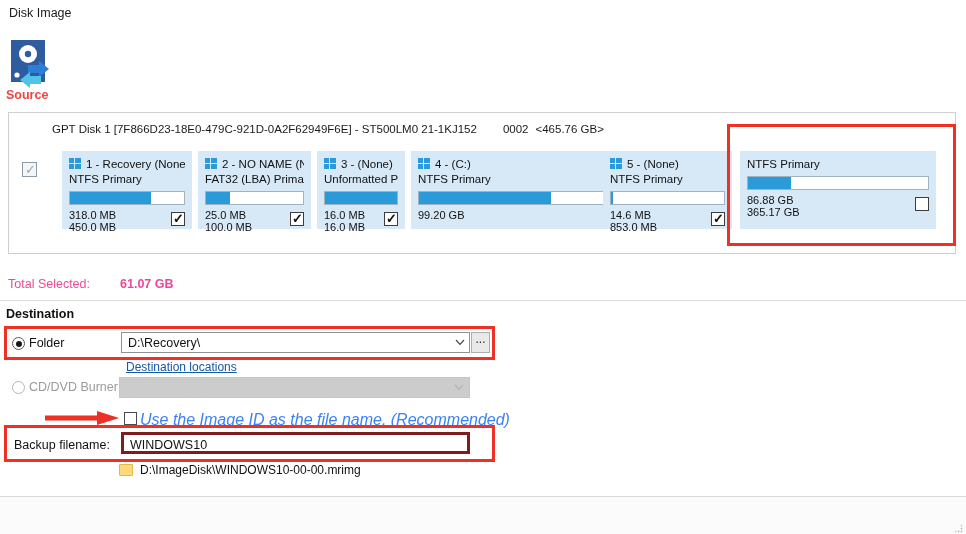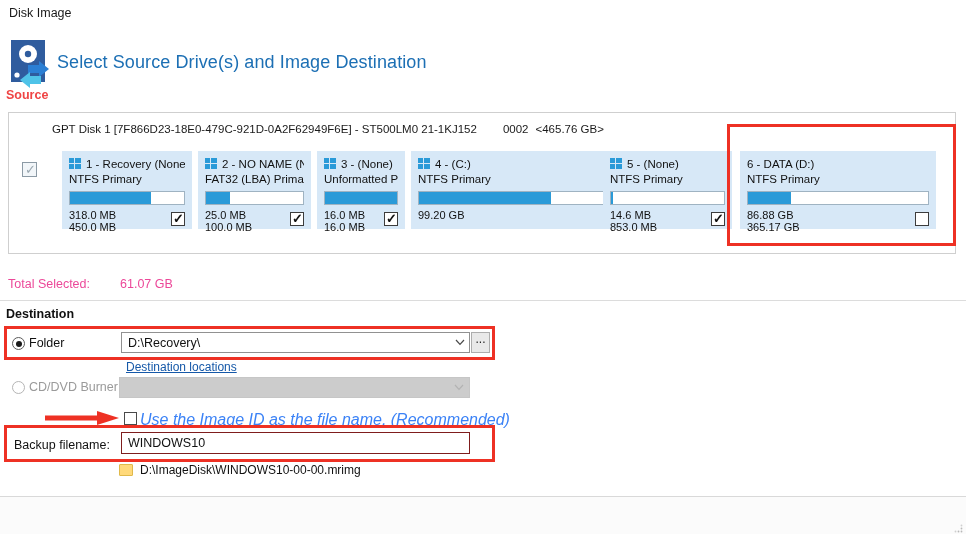--- a/index.html
+++ b/index.html
@@ -193,21 +193,21 @@
   }
 
   
   .total-row {
     position: absolute;
     left: 8px;
     top: 277px;
     font-size: 12.5px;
     color: #ec4899;
   }
-  .total-row .val { position: absolute; left: 112px; top: 0; white-space: nowrap; }
+  .total-row .val { position: absolute; left: 112px; top: 0; white-space: nowrap; font-weight: bold; }
   .hr {
     position: absolute;
     left: 0;
     top: 300px;
     width: 966px;
     height: 1px;
     background: #dcdcdc;
   }
 
   
@@ -349,21 +349,21 @@
     top: 438px;
     font-size: 12.5px;
     color: #111;
   }
   .bfn-input {
     position: absolute;
     left: 121px;
     top: 432px;
     width: 349px;
     height: 22px;
-    border: 1px solid #7f1d1d;
+    border: 3px solid #7f1d1d;
     background: #fff;
     box-sizing: border-box;
   }
   .bfn-input .val {
     position: absolute;
     left: 6px;
     top: 3px;
     font-size: 12.5px;
     color: #111;
   }
@@ -442,21 +442,20 @@
   <div class="hero-icon">
     <svg viewBox="0 0 46 50" width="46" height="50">
       <rect x="3" y="2" width="34" height="42" fill="#2f5c9e"></rect>
       <circle cx="20" cy="16" r="9" fill="#ffffff"></circle>
       <circle cx="20" cy="16" r="3.2" fill="#2f5c9e"></circle>
       <circle cx="9" cy="37" r="2.6" fill="#ffffff"></circle>
       <path d="M20 27 L31 27 L31 23 L41 31 L31 39 L31 35 L20 35 Z" fill="#2b7fd4"></path>
       <path d="M33 46 L22 46 L22 50 L12 42 L22 34 L22 38 L33 38 Z" fill="#4fc3e8"></path>
     </svg>
   </div>
-  <div class="hero-title">Select Source Drive(s) and Image Destination</div>
 </div>
 <div class="source-label">Source</div>
 
 <div class="disk-panel">
 
   <div class="disk-head">
     <span>GPT Disk 1 [7F866D23-18E0-479C-921D-0A2F62949F6E] - ST500LM0 21-1KJ152</span><span class="gap1"></span><span>0002</span><span class="gap2"></span><span>&lt;465.76 GB&gt;</span>
   </div>
 
   <div class="disk-check">
@@ -577,23 +576,20 @@
           <div class="part-sizes">
             <div>14.6 MB</div>
             <div>853.0 MB</div>
           </div>
           <div class="part-cb">
             <span class="tick">✓</span>
           </div>
         </div>
       </div>
       <div class="part" style="left: 686px; width: 196px;">
-        <div class="part-title">
-          <span>6 - DATA (D:)</span>
-        </div>
         <div class="part-fs">NTFS Primary</div>
         <div class="bar">
           <span style="width: 24%;"></span>
         </div>
         <div class="part-foot">
           <div class="part-sizes">
             <div>86.88 GB</div>
             <div>365.17 GB</div>
           </div>
           <div class="part-cb"></div>

